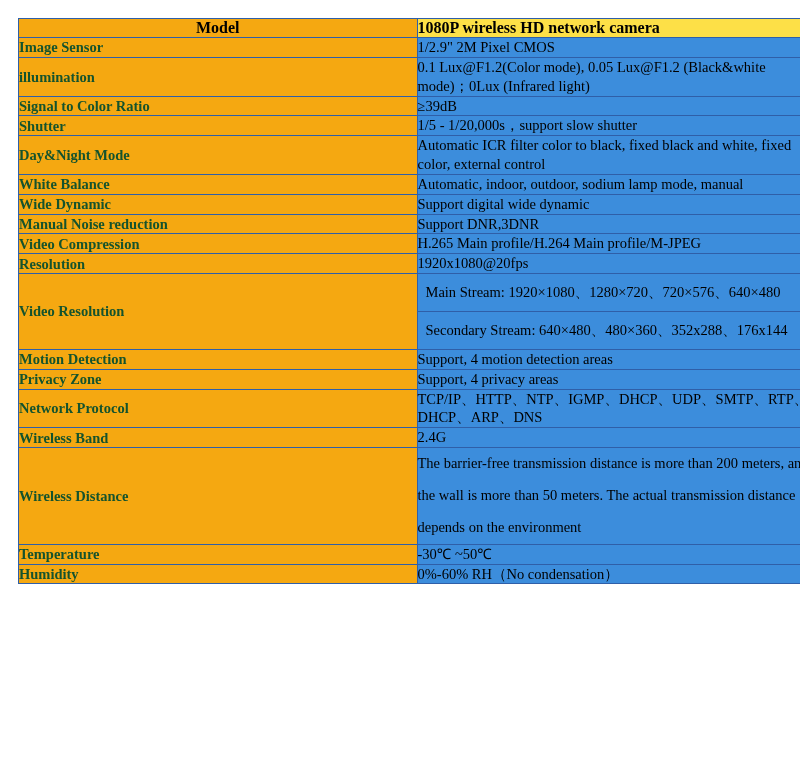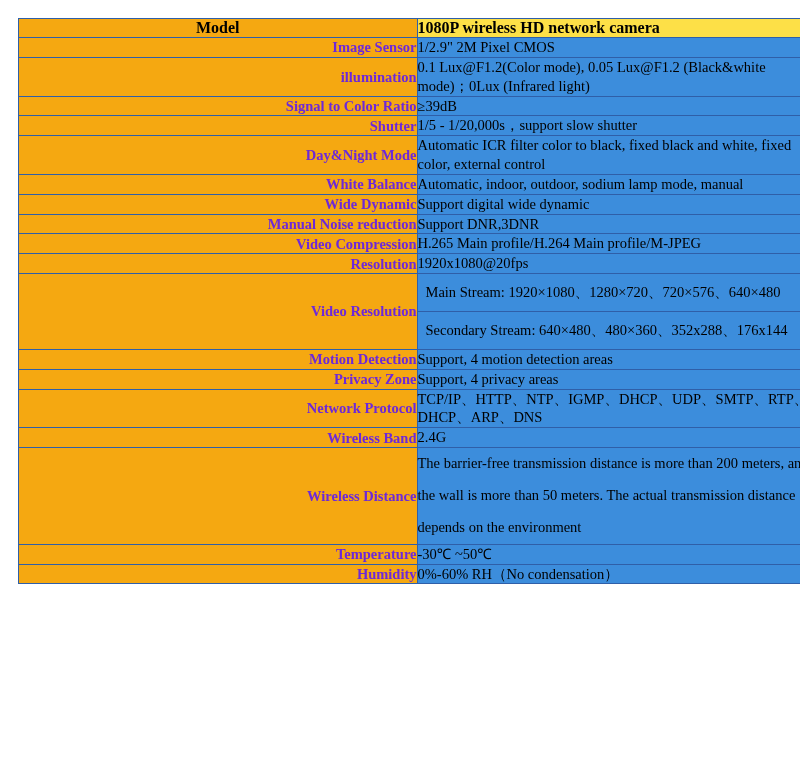--- a/index.html
+++ b/index.html
@@ -18,24 +18,24 @@
     margin: 18px;
     table-layout: fixed;
   }
   #spec-table td {
     border: 1px solid #2f5fa8;
     padding: 0;
     vertical-align: middle;
   }
   .label-cell {
     background: #f5a811;
-    color: #6d28d9;
+    color: #14532d;
     font-weight: bold;
     font-size: 14.5px;
-    text-align: right;
+    text-align: left;
     width: 154px;
     padding: 6px 4px;
     line-height: 1.25;
   }
   .value-cell {
     background: #3c8ddc;
     color: #000000;
     font-size: 14.5px;
     text-align: left;
     padding: 7px 8px;

